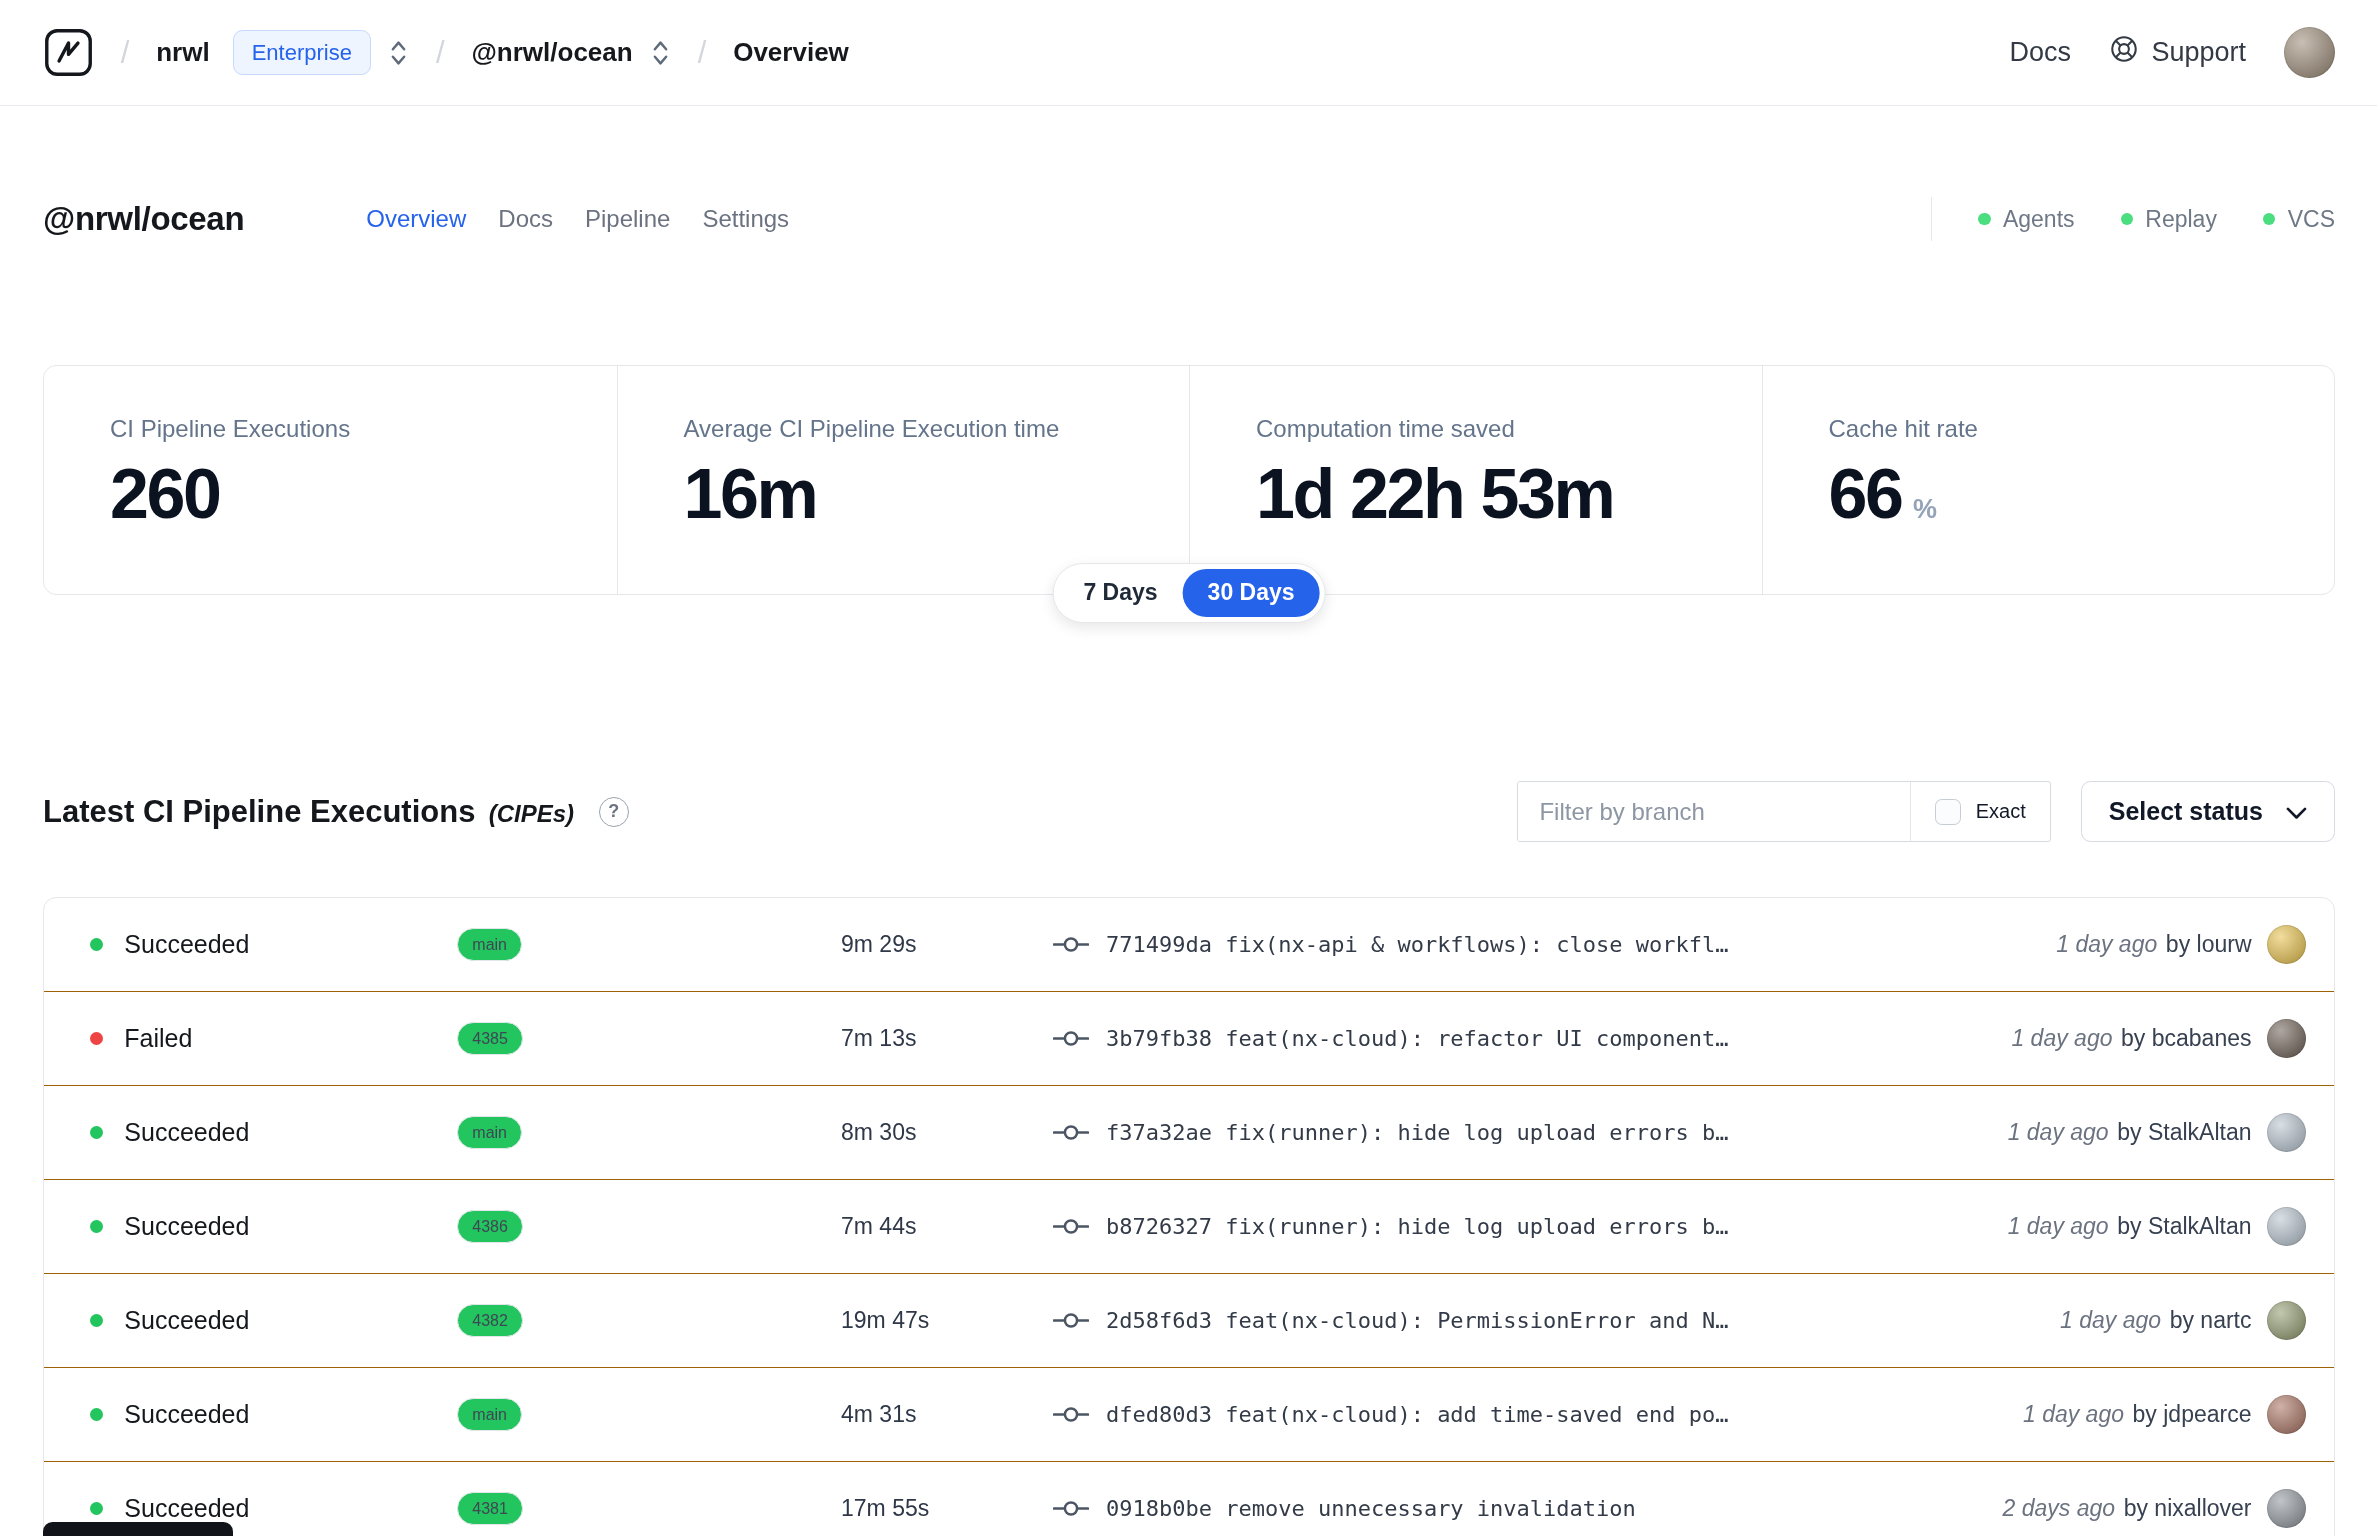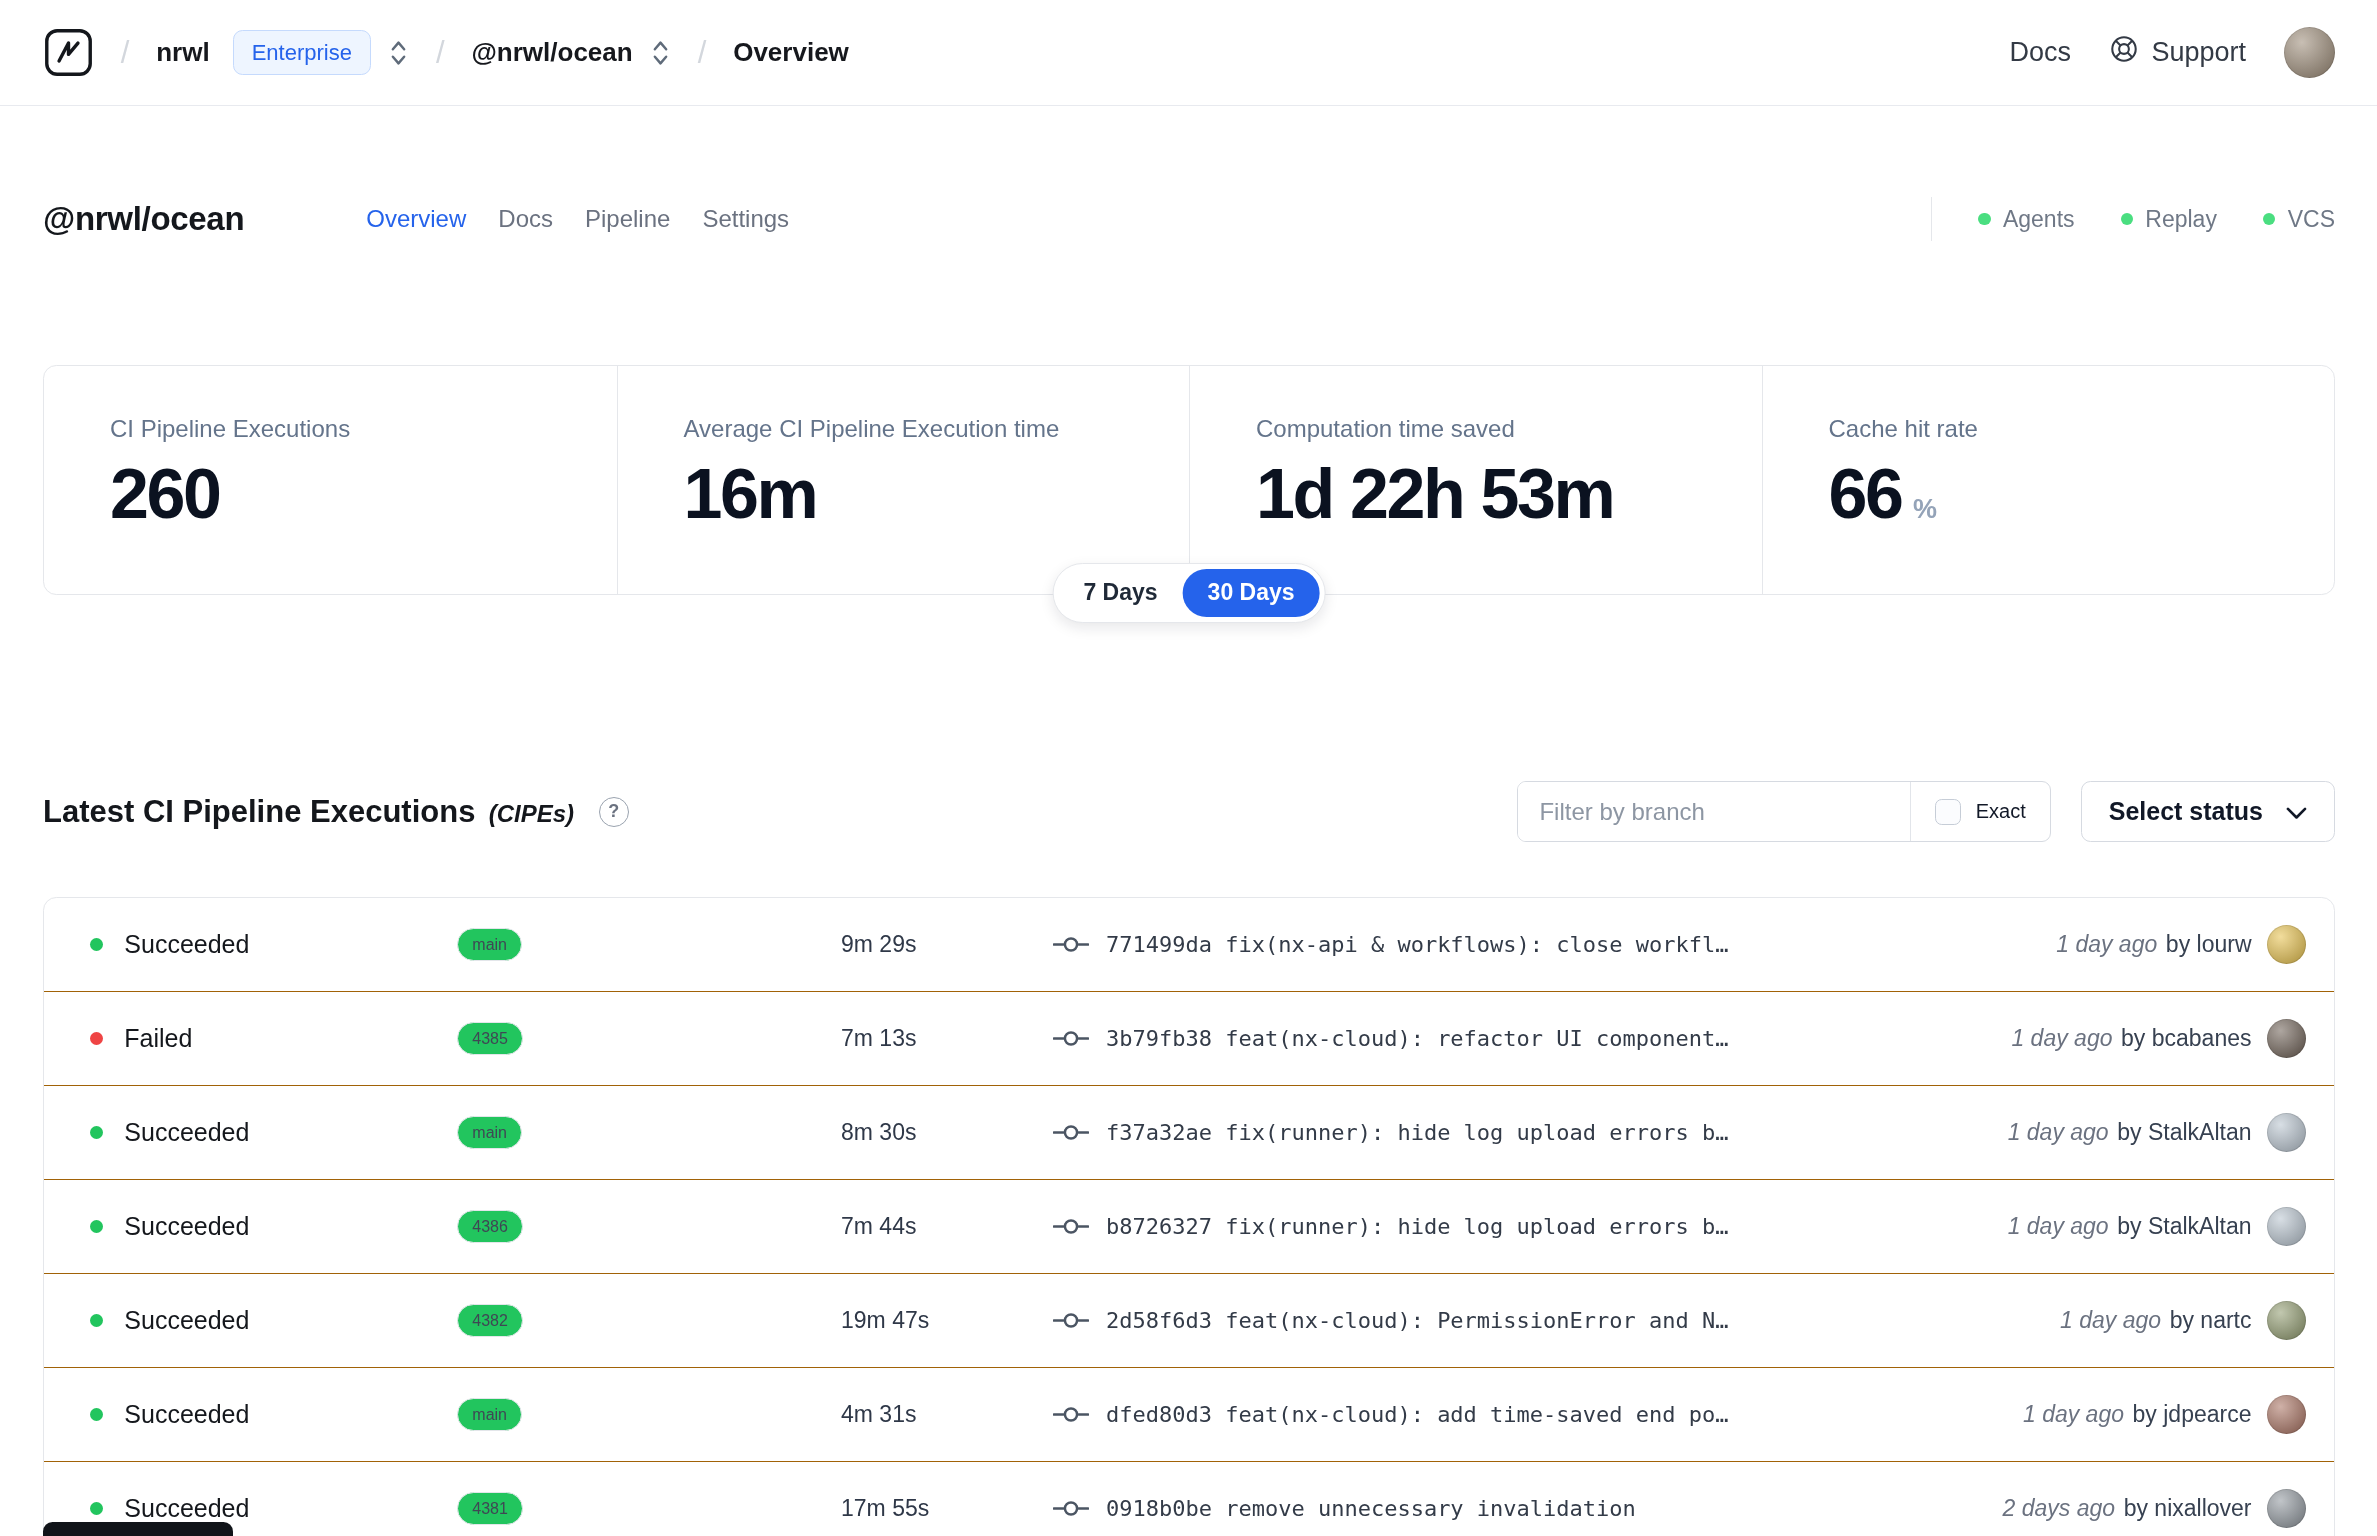--- a/index.html
+++ b/index.html
@@ -58,21 +58,21 @@
 
   
   .section-head { margin-top:186px; display:flex; align-items:center; justify-content:space-between; }
   .sh-left { display:flex; align-items:baseline; gap:13.3px; }
   h2.section-title { font-size:31px; margin:0; font-weight:700; color:#14171c; }
   .cipes { font-size:24px; font-style:italic; font-weight:600; color:#14171c; }
   .help { width:30px; height:30px; border:1.9px solid #9aa3af; border-radius:50%; color:#6b7280;
     font-size:18px; font-weight:700; display:flex; align-items:center; justify-content:center;
     margin-left:11.4px; align-self:center; cursor:pointer; box-sizing:border-box; }
   .sh-right { display:flex; align-items:center; gap:30px; }
-  .filter-group { display:flex; align-items:flex-end; border:1px solid #d6dae1; border-radius:9px;
+  .filter-group { display:flex; align-items:flex-end; border:1px solid #d6dae1; border-radius:3px;
     height:61px; overflow:hidden; background:#fff; box-sizing:border-box; }
   .filter-group input { border:none; outline:none; width:350px; height:100%; padding:0 21px;
     font-size:24px; font-family:inherit; color:#111827; }
   .filter-group input::placeholder { color:#8d96a3; }
   .exact { display:flex; align-items:center; gap:14.3px; padding:0 24px; height:100%;
     border-left:1px solid #e2e5ea; cursor:pointer; }
   .checkbox { width:26px; height:26px; border:1.9px solid #c6cdd7; border-radius:6.7px;
     background:#fbfcfe; box-sizing:border-box; }
   .exact-label { font-size:20px; color:#111827; font-weight:500; }
   .status-select { display:flex; align-items:center; gap:23px; border:1px solid #d6dae1;

